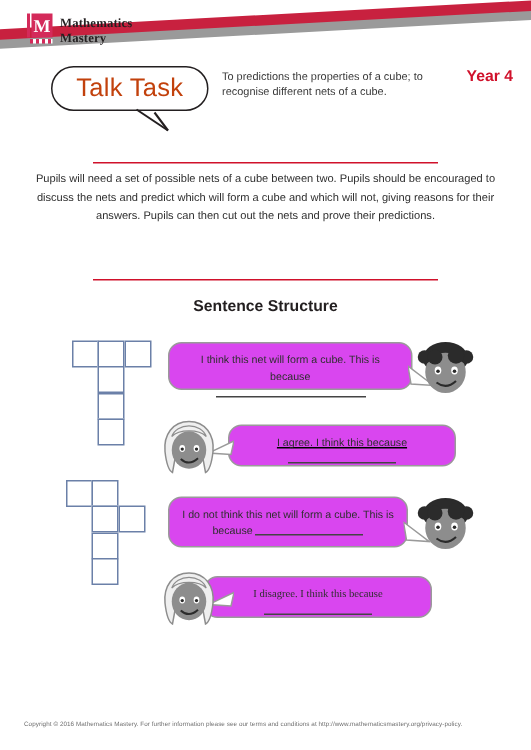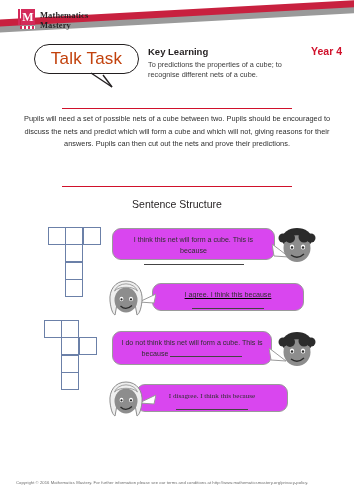--- a/index.html
+++ b/index.html
@@ -56,21 +56,21 @@
 
   
   .intro {
     position: absolute; left: 14px; top: 113px; width: 326px;
     font-size: 7.4px; line-height: 12.6px; color: #2e2e2e; text-align: center;
   }
 
   
   .ss-title {
     position: absolute; left: 0; right: 0; top: 198px;
-    text-align: center; font-size: 10.5px; font-weight: normal; color: #231f20;
+    text-align: center; font-size: 10.5px; font-weight: bold; color: #231f20;
   }
 
   
   .net { position: absolute; }
   .cell {
     position: absolute; width: 18px; height: 18px;
     border: 1.2px solid #6b80a8; background: #fff;
   }
   .net-1 { left: 48px; top: 227px; width: 60px; height: 75px; }
   .net-2 { left: 44px; top: 320px; width: 60px; height: 78px; }
@@ -132,21 +132,20 @@
       <div class="talk-bubble">
         <span>Talk Task</span>
       </div>
       <svg class="talk-tail" viewBox="0 0 26 16">
         <path d="M1,1 L22,15" fill="none" stroke="#231f20" stroke-width="1.4"></path>
         <path d="M22,15 L13,3" fill="none" stroke="#231f20" stroke-width="1.4"></path>
       </svg>
     </div>
 
     <div class="key-learning">
-      <div class="kl-title">Key Learning</div>
       <div class="kl-body">To predictions the properties of a cube; to recognise different nets of a cube.</div>
     </div>
 
     <div class="year">Year 4</div>
   </div>
 
   <div class="rule rule-1"></div>
   <div class="intro">Pupils will need a set of possible nets of a cube between two. Pupils should be encouraged to discuss the nets and predict which will form a cube and which will not, giving reasons for their answers. Pupils can then cut out the nets and prove their predictions.</div>
   <div class="rule rule-2"></div>
 

